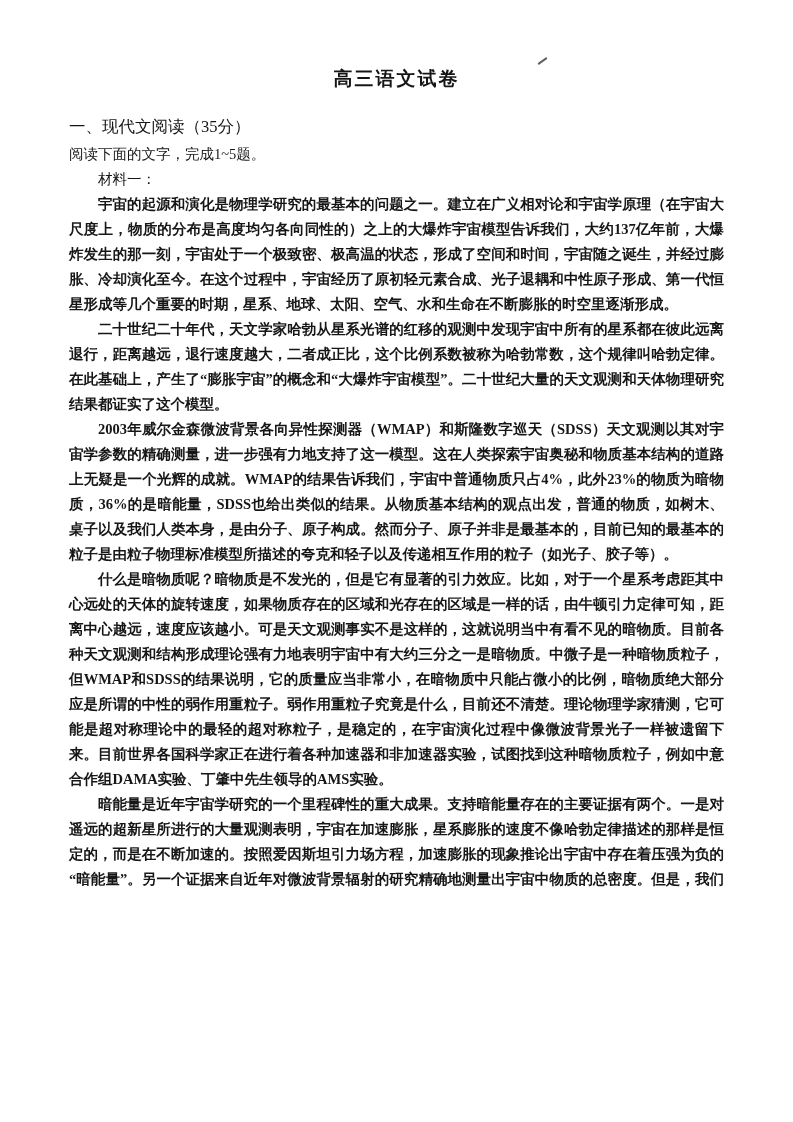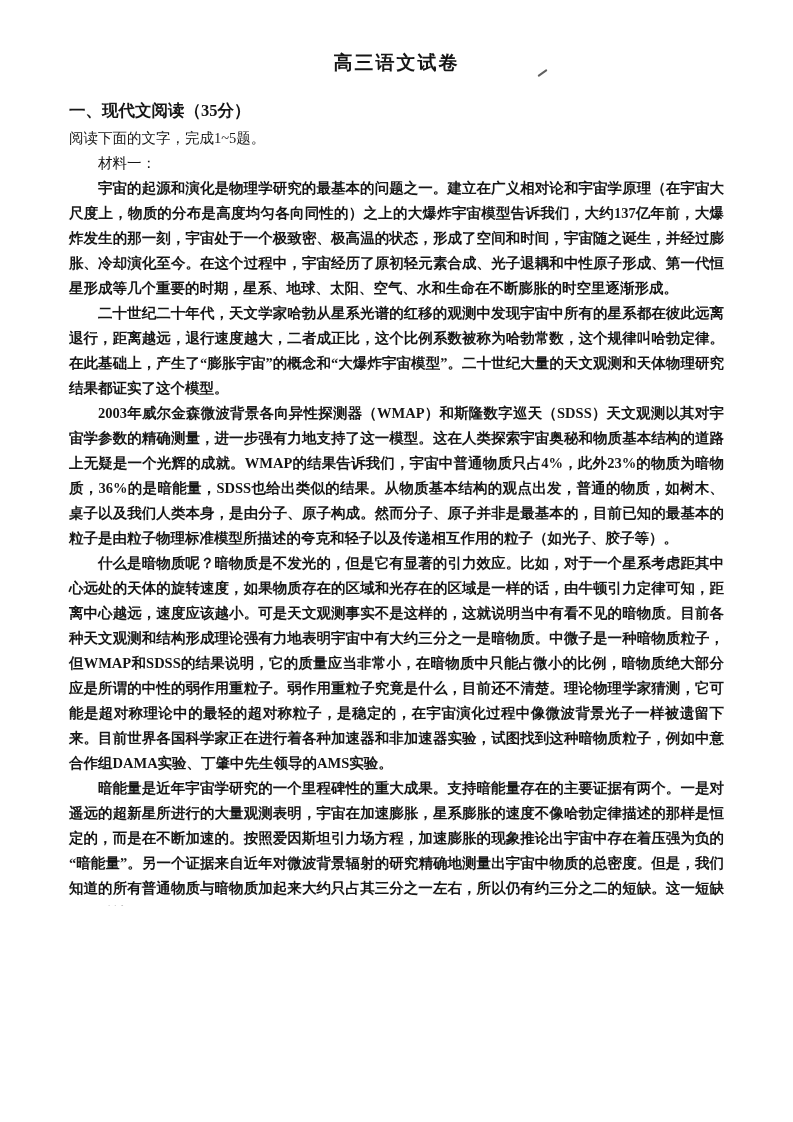--- a/index.html
+++ b/index.html
@@ -3,24 +3,24 @@
 <meta charset="utf-8">
 <style>
   * { margin: 0; padding: 0; box-sizing: border-box; }
   html, body { background: #ffffff; }
   body { font-family: "Liberation Serif", "DejaVu Serif", serif; }
 
   .sheet {
     position: relative;
     width: 793px;
     height: 894px;
-    margin: 12px auto;
+    margin: 0 auto;
     background: #ffffff;
     color: #161616;
-    padding: 37px 69px 0 69px;
+    padding: 65px 69px 0 69px;
     overflow: hidden;
   }
 
   .title {
     text-align: center;
     font-size: 19px;
     font-weight: 700;
     line-height: 27px;
     letter-spacing: 2px;
     margin-bottom: 21px;
@@ -40,21 +40,21 @@
 
   .notice-heading,
   .notice-item {
     font-weight: 700;
     font-size: 15px;
     line-height: 26px;
   }
 
   .section-heading {
     font-size: 16.5px;
-    font-weight: 700;
+    font-weight: 400;
     line-height: 28px;
     margin-top: 3px;
   }
 
   .subsection-heading,
   .instruction {
     font-size: 14.5px;
     line-height: 26px;
   }
 

